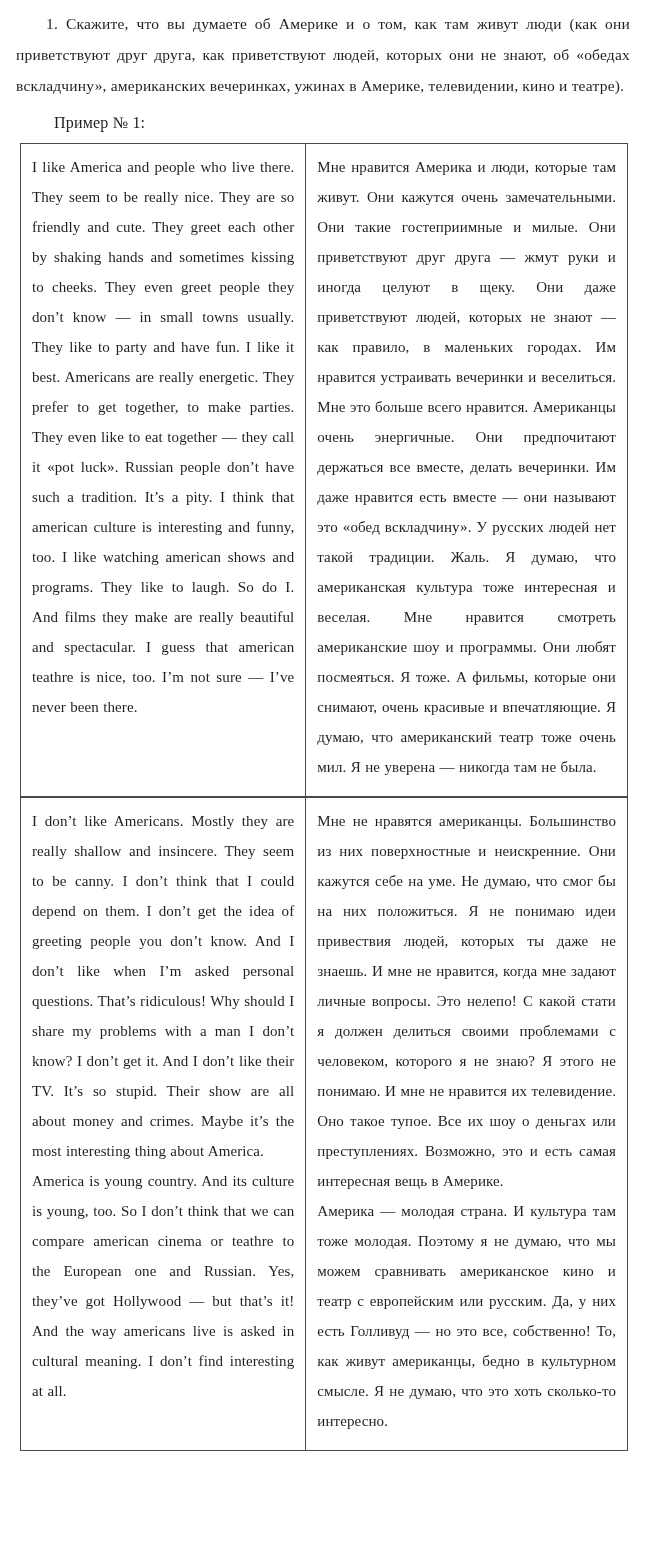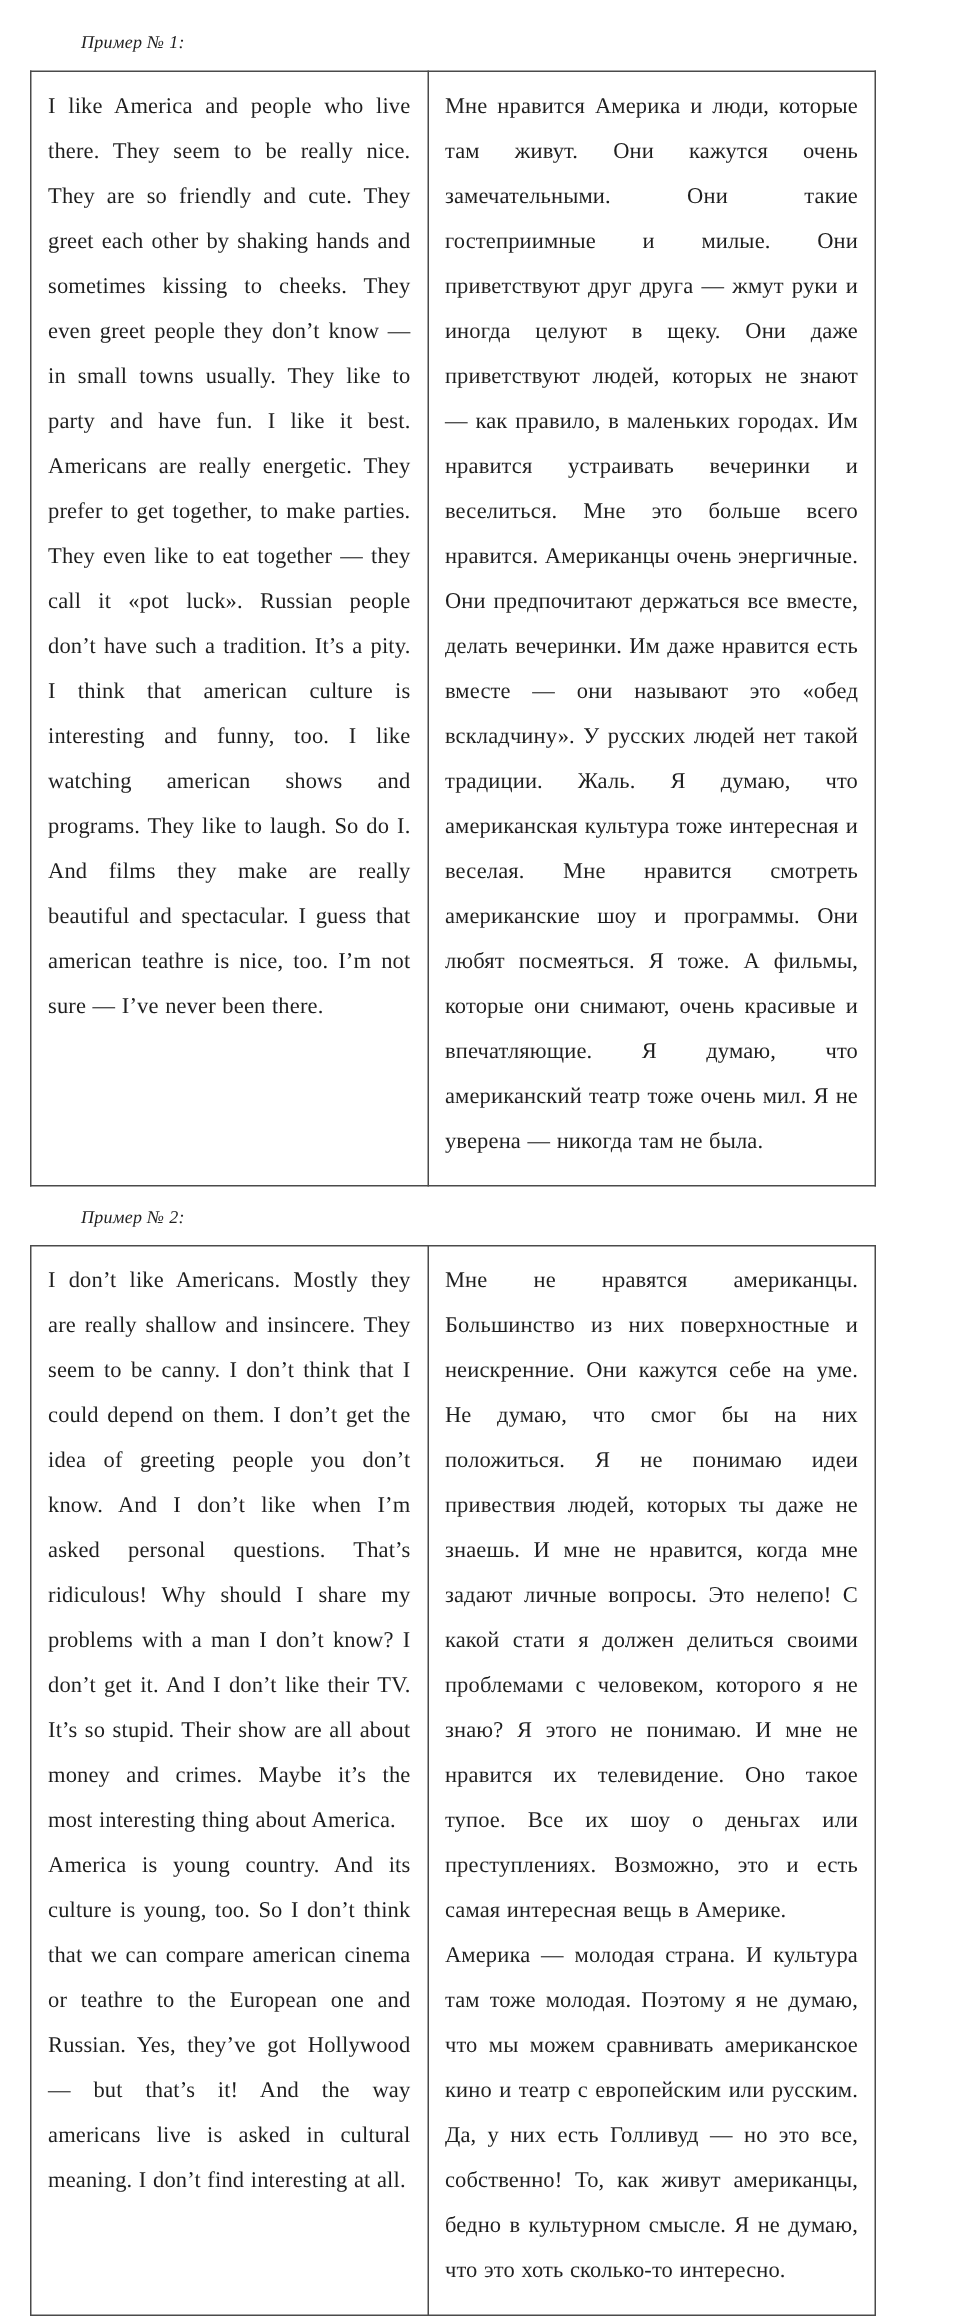--- a/index.html
+++ b/index.html
@@ -15,28 +15,27 @@
     padding: 8px 16px 16px 16px;
   }
   .task {
     font-size: 15.5px;
     line-height: 31px;
     text-align: justify;
     text-indent: 30px;
     letter-spacing: 0.2px;
   }
   .example-label {
-    font-style: italic;
-    font-size: 12px;
+    font-size: 16px;
     margin: 13px 0 11px 38px;
     letter-spacing: 0.2px;
   }
   table.example-table {
     border-collapse: collapse;
-    width: 564px;
+    width: 608px;
     margin-left: 4px;
     table-layout: fixed;
   }
   td.cell {
     border: 1px solid #4a4a4a;
     vertical-align: top;
     padding: 8px 11px 14px 11px;
     font-size: 15px;
     line-height: 30px;
     text-align: justify;
@@ -47,37 +46,37 @@
   }
   td.cell-left  { width: 47%; }
   td.cell-right { width: 53%; }
   td.cell p { margin: 0; }
 </style>
 </head>
 <body>
 
 <div class="page">
 
+  <p class="task" lang="ru">1. Скажите, что вы думаете об Америке и о том, как там живут люди (как они приветствуют друг друга, как приветствуют людей, которых они не знают, об «обедах вскладчину», американских вечеринках, ужинах в Америке, телевидении, кино и театре).</p>
 
   <p class="example-label">Пример № 1:</p>
 
   <table class="example-table">
     <tbody>
         <tr>
       <td class="cell cell-left" lang="en">
         <p>I like America and people who live there. They seem to be really nice. They are so friendly and cute. They greet each other by shaking hands and sometimes kissing to cheeks. They even greet people they don’t know — in small towns usually. They like to party and have fun. I like it best. Americans are really energetic. They prefer to get together, to make parties. They even like to eat together — they call it «pot luck». Russian people don’t have such a tradition. It’s a pity. I think that american culture is interesting and funny, too. I like watching american shows and programs. They like to laugh. So do I. And films they make are really beautiful and spectacular. I guess that american teathre is nice, too. I’m not sure — I’ve never been there.</p>
       </td>
       <td class="cell cell-right" lang="ru">
         <p>Мне нравится Америка и люди, которые там живут. Они кажутся очень замечательными. Они такие гостеприимные и милые. Они приветствуют друг друга — жмут руки и иногда целуют в щеку. Они даже приветствуют людей, которых не знают — как правило, в маленьких городах. Им нравится устраивать вечеринки и веселиться. Мне это больше всего нравится. Американцы очень энергичные. Они предпочитают держаться все вместе, делать вечеринки. Им даже нравится есть вместе — они называют это «обед вскладчину». У русских людей нет такой традиции. Жаль. Я думаю, что американская культура тоже интересная и веселая. Мне нравится смотреть американские шоу и программы. Они любят посмеяться. Я тоже. А фильмы, которые они снимают, очень красивые и впечатляющие. Я думаю, что американский театр тоже очень мил. Я не уверена — никогда там не была.</p>
       </td>
     </tr>
   </tbody>
     </table>
 
-  <p class="example-label">Пример № 2:</p>
 
   <table class="example-table">
     <tbody>
         <tr>
       <td class="cell cell-left" lang="en">
         <p>I don’t like Americans. Mostly they are really shallow and insincere. They seem to be canny. I don’t think that I could depend on them. I don’t get the idea of greeting people you don’t know. And I don’t like when I’m asked personal questions. That’s ridiculous! Why should I share my problems with a man I don’t know? I don’t get it. And I don’t like their TV. It’s so stupid. Their show are all about money and crimes. Maybe it’s the most interesting thing about America.</p>
         <p>America is young country. And its culture is young, too. So I don’t think that we can compare american cinema or teathre to the European one and Russian. Yes, they’ve got Hollywood — but that’s it! And the way americans live is asked in cultural meaning. I don’t find interesting at all.</p>
       </td>
       <td class="cell cell-right" lang="ru">
         <p>Мне не нравятся американцы. Большинство из них поверхностные и неискренние. Они кажутся себе на уме. Не думаю, что смог бы на них положиться. Я не понимаю идеи привествия людей, которых ты даже не знаешь. И мне не нравится, когда мне задают личные вопросы. Это нелепо! С какой стати я должен делиться своими проблемами с человеком, которого я не знаю? Я этого не понимаю. И мне не нравится их телевидение. Оно такое тупое. Все их шоу о деньгах или преступлениях. Возможно, это и есть самая интересная вещь в Америке.</p>

